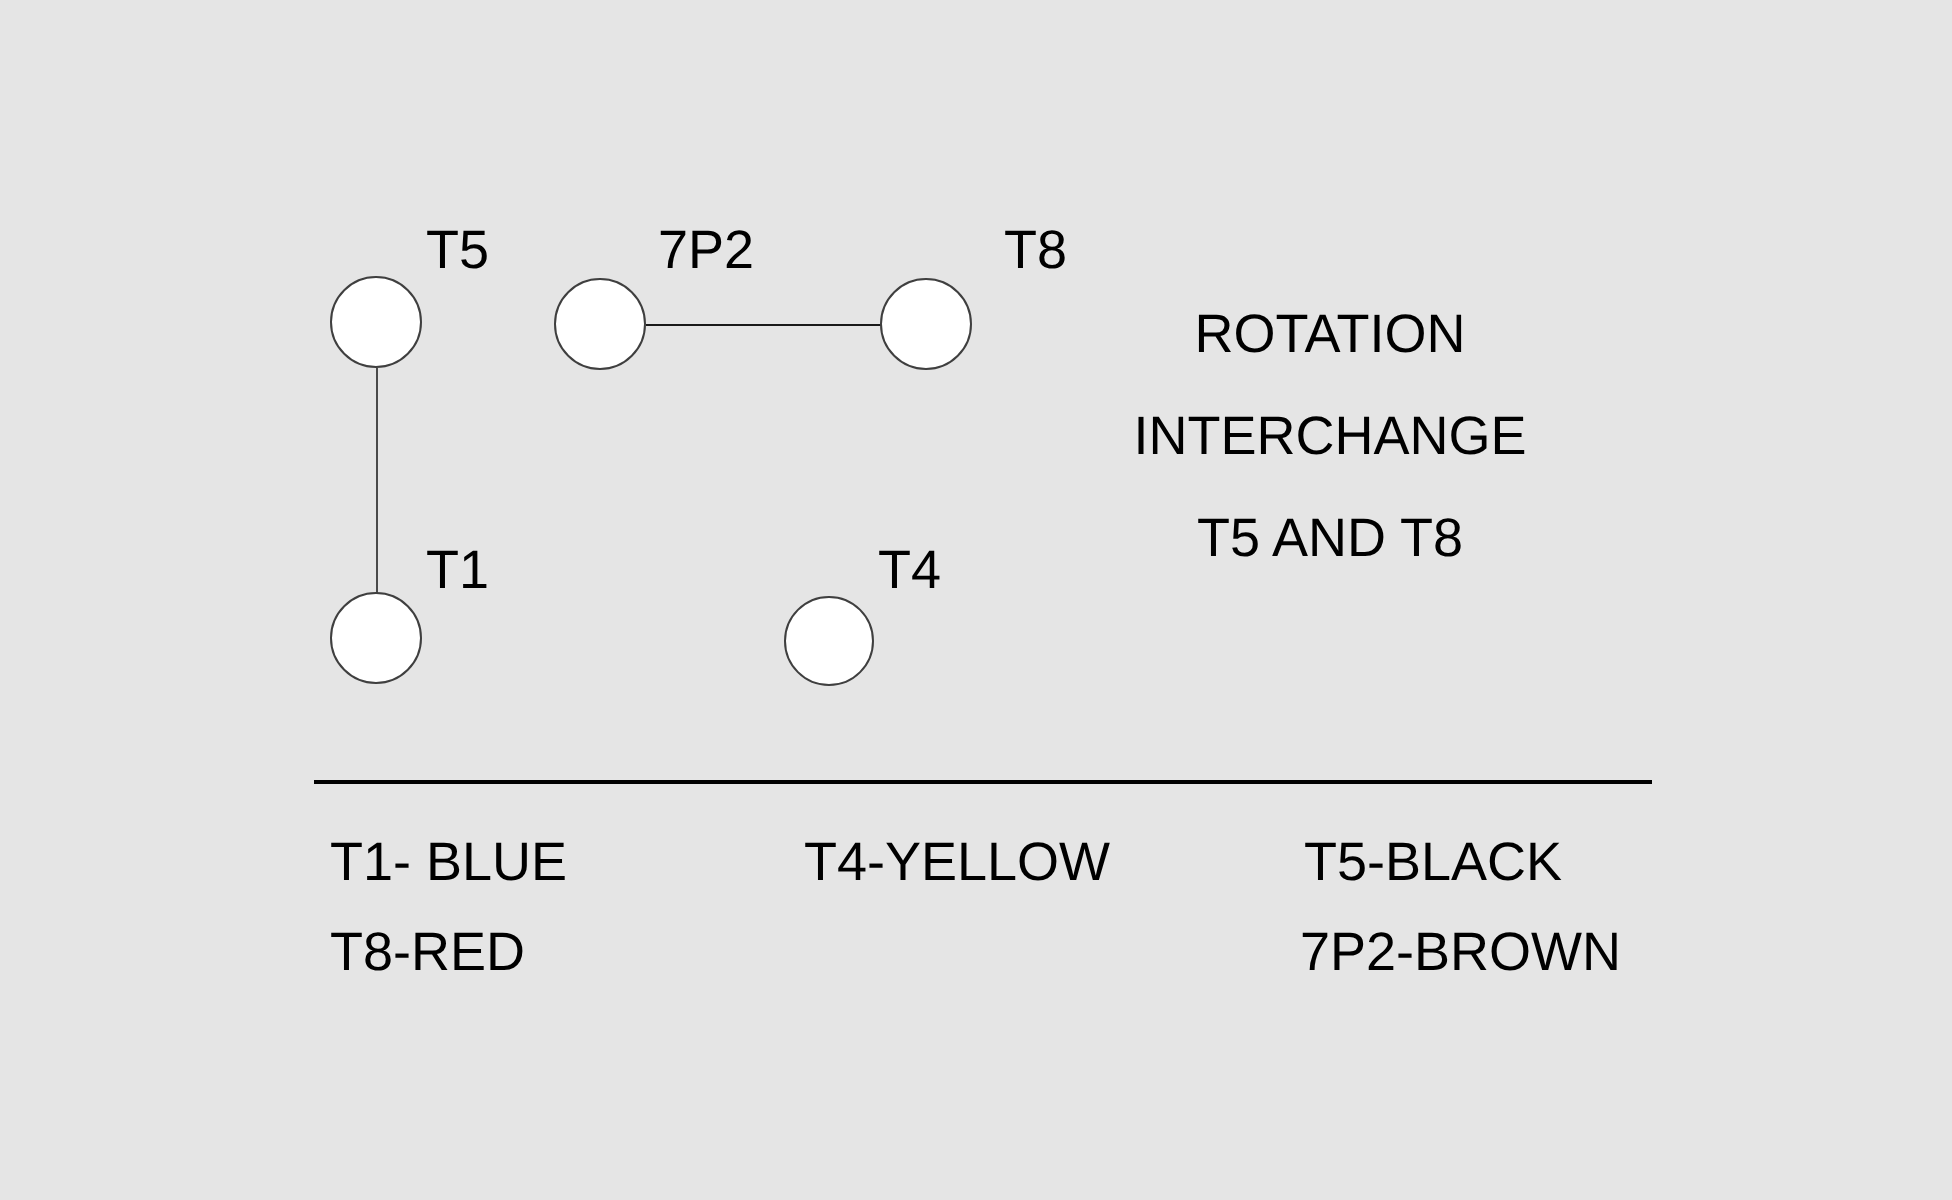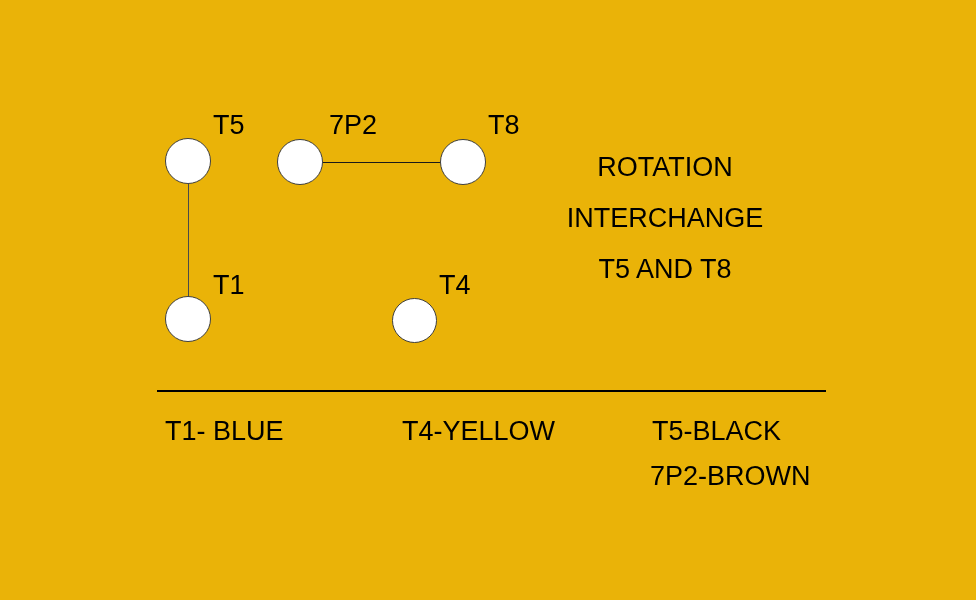--- a/index.html
+++ b/index.html
@@ -9,21 +9,21 @@
     background: #ffffff;
   }
   body {
     font-family: "Liberation Sans", sans-serif;
     color: #000000;
   }
   #canvas {
     position: relative;
     width: 976px;
     height: 600px;
-    background: #eab308;
+    background: #e5e5e5;
     overflow: hidden;
   }
 
   
   .terminal {
     position: absolute;
     width: 46px;
     height: 46px;
     border: 1px solid #3f3f3f;
     border-radius: 50%;
@@ -111,38 +111,39 @@
   <div class="terminal" style="left:165px; top:138px;"></div>
   <div class="terminal-label" style="left:213px; top:110px;">T5</div>
 
   <div class="terminal" style="left:165px; top:296px;"></div>
   <div class="terminal-label" style="left:213px; top:270px;">T1</div>
 
   <div class="terminal" style="left:277px; top:139px;"></div>
   <div class="terminal-label" style="left:329px; top:110px;text-align:center;">7P2</div>
 
   <div class="terminal" style="left:440px; top:139px;"></div>
-  <div class="terminal-label" style="left:488px; top:110px;">T8</div>
+  <div class="terminal-label" style="left:502px; top:110px;">T8</div>
 
   <div class="terminal" style="left:392px; top:298px; width:45px; height:45px;"></div>
   <div class="terminal-label" style="left:439px; top:270px;">T4</div>
 
   <div id="instruction-note">
     <div class="note-line">ROTATION</div>
     <div class="note-line">INTERCHANGE</div>
     <div class="note-line">T5 AND T8</div>
   </div>
 
   <div id="divider"></div>
 
   <div id="legend">
     <div class="legend-row legend-row-1">
       <div class="legend-cell legend-col-0">T1- BLUE</div>
       <div class="legend-cell legend-col-1">T4-YELLOW</div>
       <div class="legend-cell legend-col-2">T5-BLACK</div>
     </div>
     <div class="legend-row legend-row-2">
+      <div class="legend-cell legend-col-0">T8-RED</div>
 
       <div class="legend-cell legend-col-2">7P2-BROWN</div>
     </div>
   </div>
 
 </div>
 
 </body></html>

